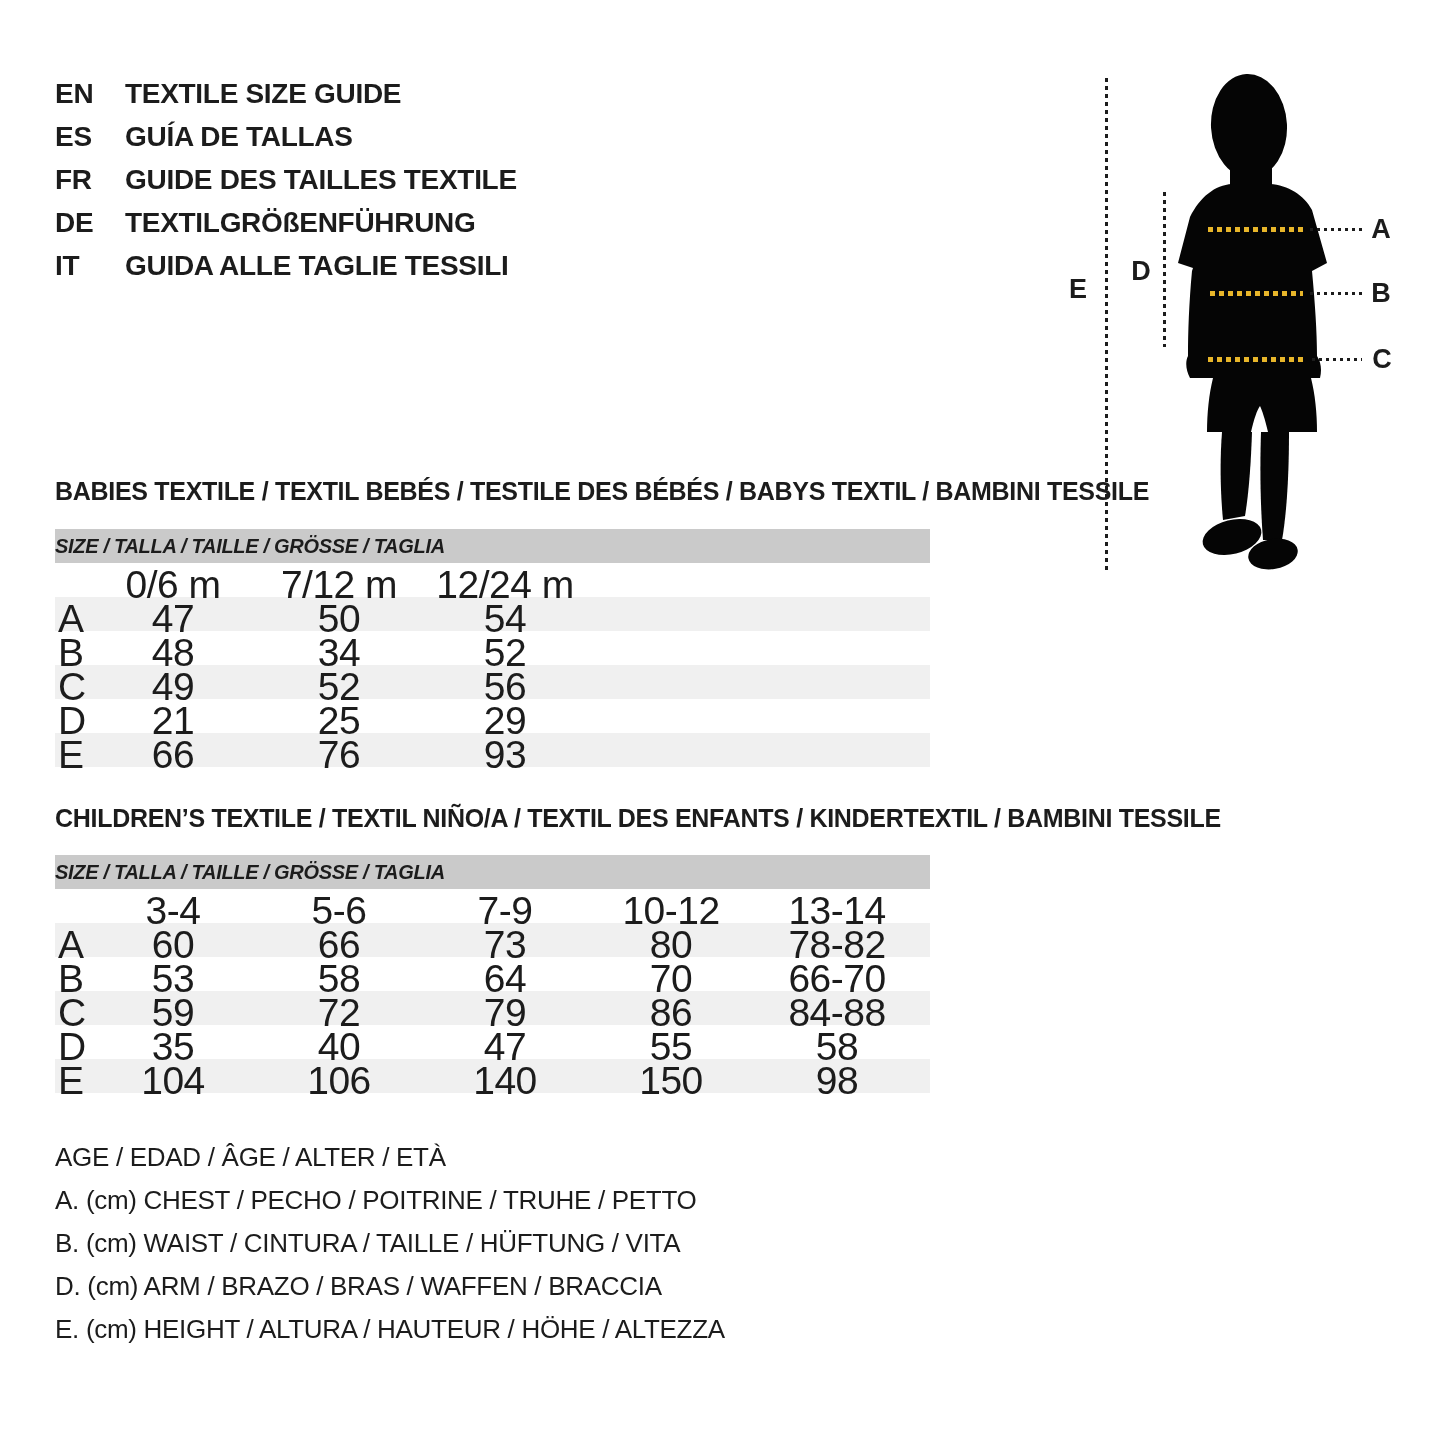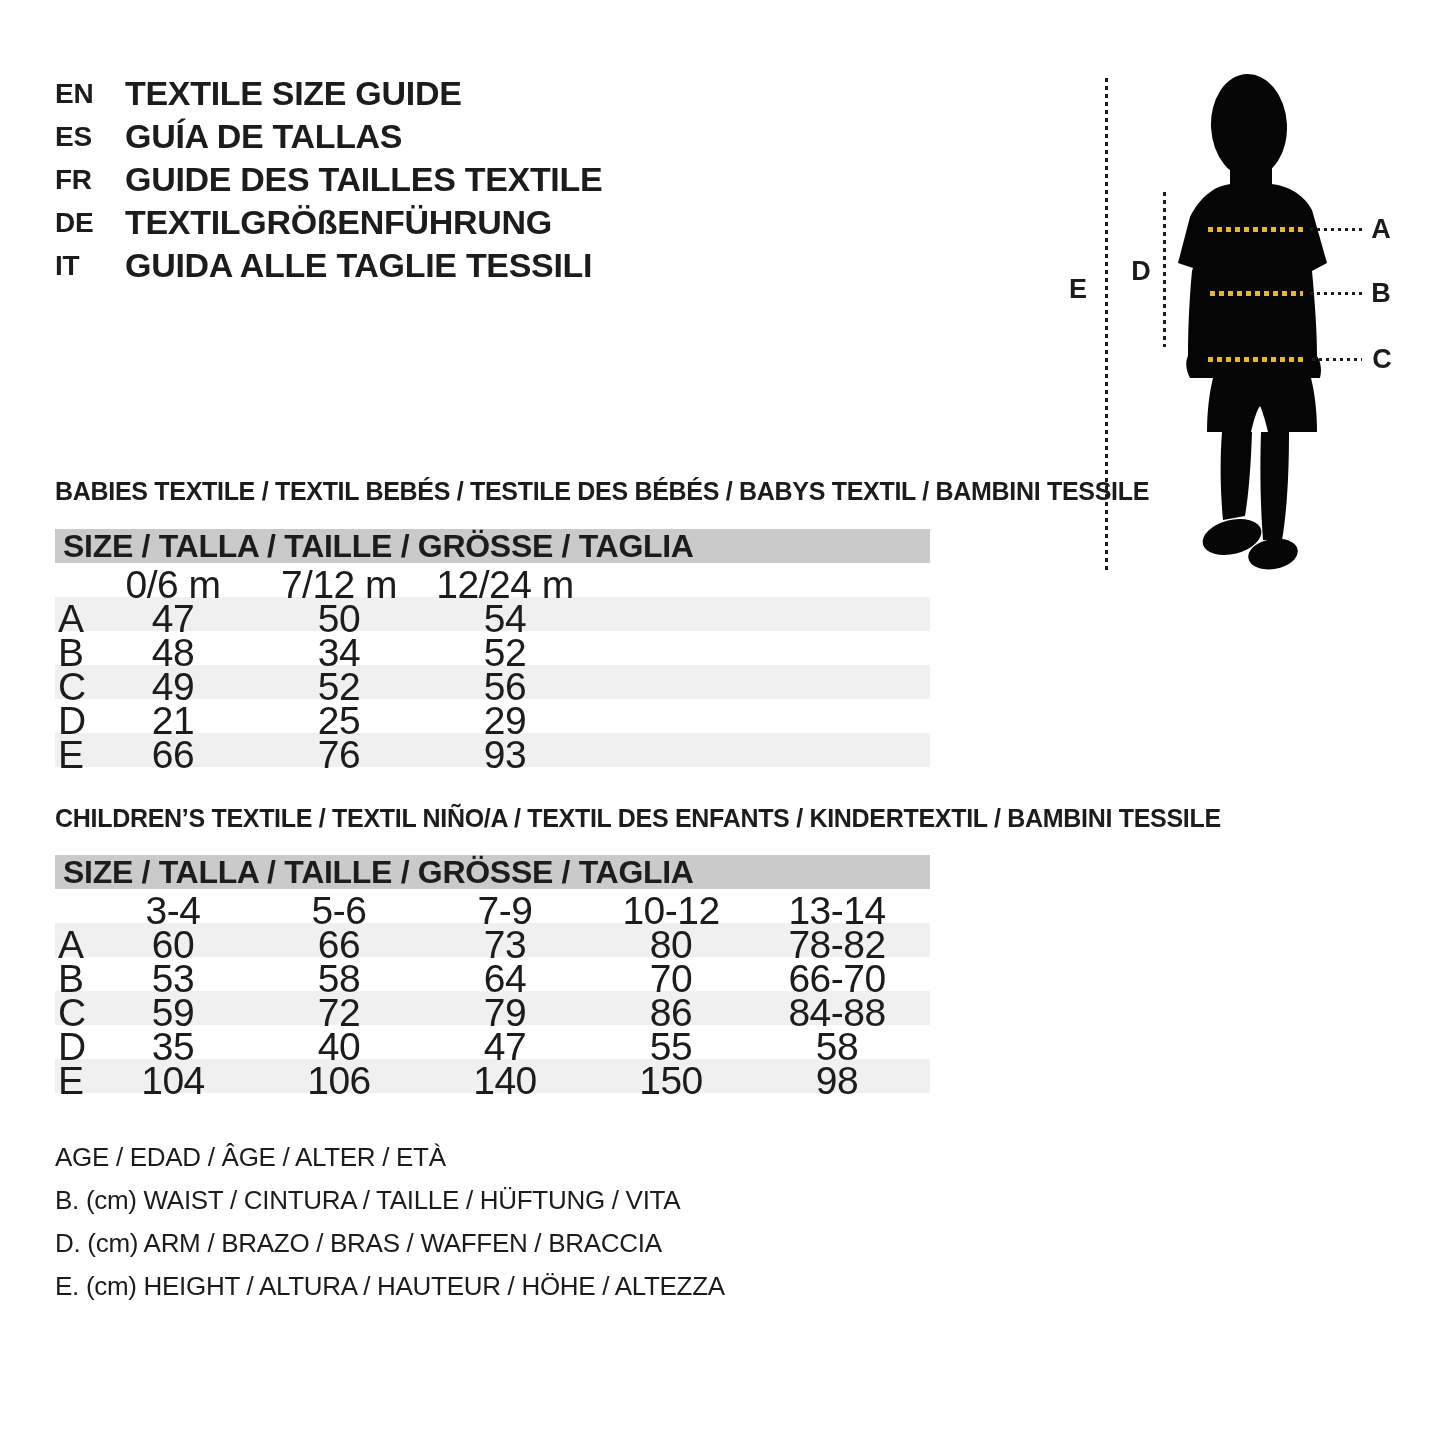--- a/index.html
+++ b/index.html
@@ -9,37 +9,37 @@
   *{box-sizing:border-box;}
   html,body{margin:0;padding:0;background:#fff;}
   .canvas{
     position:relative;width:1445px;height:1445px;background:var(--bg);
     font-family:"Liberation Sans",sans-serif;color:var(--ink);overflow:hidden;border-radius:12px;
   }
   
   .lang-block{position:absolute;left:55px;top:72px;}
   .lang-row{display:flex;height:43px;align-items:center;}
   .lang-code{width:70px;font-size:28px;font-weight:700;letter-spacing:-0.3px;}
-  .lang-title{font-size:34px;font-weight:700;letter-spacing:-0.3px;white-space:nowrap;}
+  .lang-title{font-size:28px;font-weight:700;letter-spacing:-0.3px;white-space:nowrap;}
   
   .fig-svg{position:absolute;left:1160px;top:60px;}
   .dash-v{position:absolute;width:3px;
     background:repeating-linear-gradient(to bottom,var(--ink) 0 4px,transparent 4px 8px);}
   .dash-h-y{position:absolute;height:5px;
     background:repeating-linear-gradient(to right,var(--accent-yellow) 0 5px,transparent 5px 9px);}
   .dash-h-k{position:absolute;height:3px;
     background:repeating-linear-gradient(to right,var(--ink) 0 3px,transparent 3px 7px);}
   .fig-label{position:absolute;font-size:27px;font-weight:700;transform:translate(-50%,-50%);}
   
   .section-heading{position:absolute;left:55px;font-size:25px;font-weight:700;
     letter-spacing:-0.3px;white-space:nowrap;}
   
   .sizetable{position:absolute;left:55px;width:875px;}
   .sizebar{height:34px;background:var(--table-header-bg);display:flex;align-items:center;
-    padding-left:8px;font-size:32px;font-weight:700;letter-spacing:-0.3px;}
+    padding-left:0;font-size:20px;font-weight:700;letter-spacing:-0.3px;font-style:italic;}
   .trow{display:grid;height:34px;align-items:center;font-size:39px;letter-spacing:-0.5px;}
   .cols-3{grid-template-columns:35px 166px 166px 166px 1fr;}
   .cols-5{grid-template-columns:35px 166px 166px 166px 166px 166px 1fr;}
   .trow .rl{padding-left:3px;}
   .trow .cv{text-align:center;}
   .stripe{background:var(--row-stripe-bg);}
   
   .legend{position:absolute;left:55px;top:1136px;}
   .legend-line{height:43px;display:flex;align-items:center;font-size:26px;
     letter-spacing:-0.3px;white-space:nowrap;}
@@ -213,18 +213,19 @@
       <span class="cv">106</span>
       <span class="cv">140</span>
       <span class="cv">150</span>
       <span class="cv">98</span>
       <span></span>
     </div>
   </div>
 
   <div class="legend">
     <div class="legend-line">AGE / EDAD / ÂGE / ALTER / ETÀ</div>
+    <div class="legend-line">A. (cm) CHEST / PECHO / POITRINE / TRUHE / PETTO</div>
     <div class="legend-line">B. (cm) WAIST / CINTURA / TAILLE / HÜFTUNG / VITA</div>
     <div class="legend-line">D. (cm) ARM / BRAZO / BRAS / WAFFEN / BRACCIA</div>
     <div class="legend-line">E. (cm) HEIGHT / ALTURA / HAUTEUR / HÖHE / ALTEZZA</div>
   </div>
 
 </div>
 
 </body></html>

